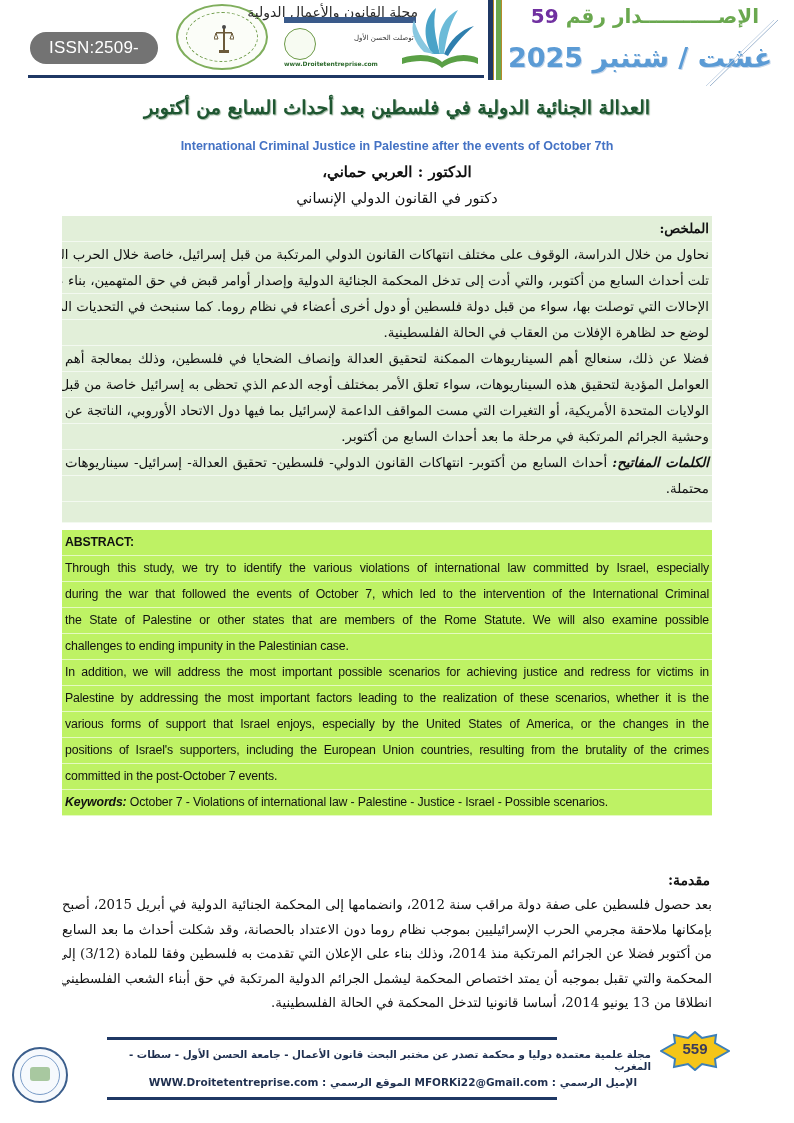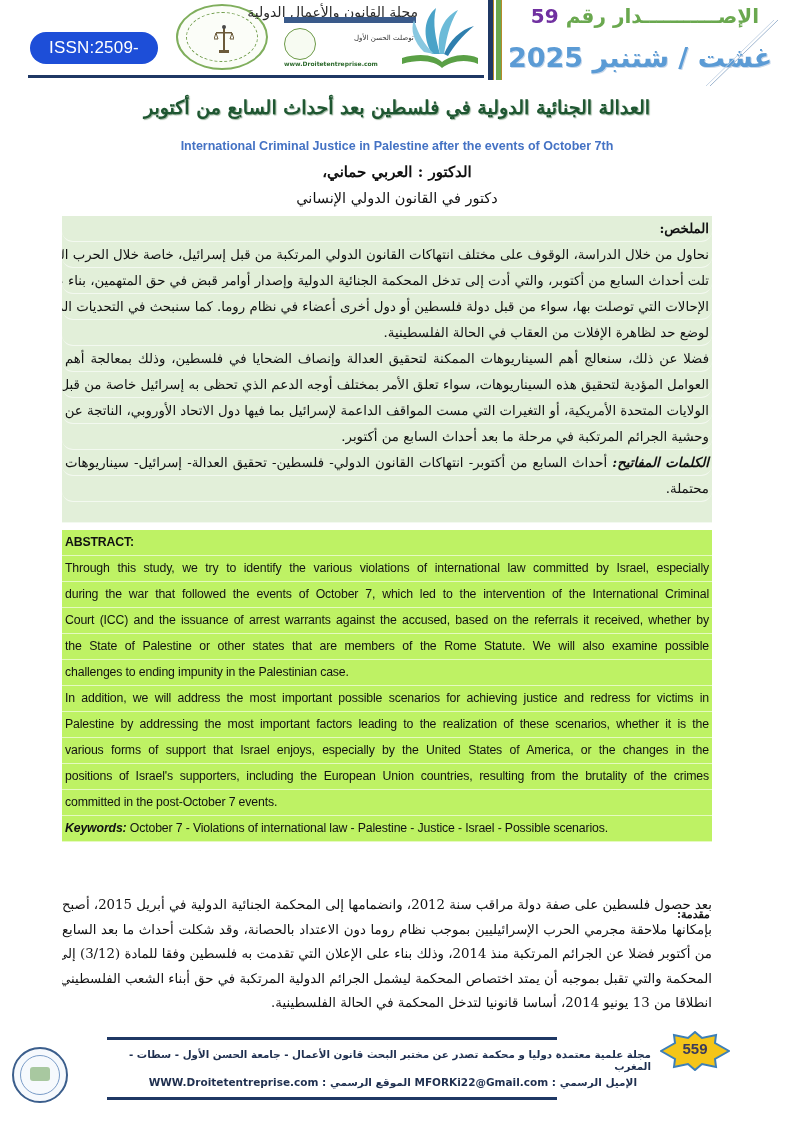--- a/index.html
+++ b/index.html
@@ -4,21 +4,21 @@
 <style>
   html, body { margin: 0; padding: 0; }
   body {
     width: 794px; height: 1123px; position: relative; overflow: hidden;
     background: #ffffff; color: #111;
     font-family: "DejaVu Serif", "Liberation Serif", serif;
   }
   
   .issn {
     position: absolute; left: 30px; top: 32px; width: 128px; height: 32px;
-    background: #1d4ed8; border-radius: 16px; color: #fff;
+    background: #737373; border-radius: 16px; color: #fff;
     font-family: "Liberation Sans", sans-serif; font-size: 17px;
     line-height: 32px; text-align: center; letter-spacing: 0.2px;
   }
   .header-rule {
     position: absolute; left: 28px; top: 75px; width: 456px; height: 3px;
     background: #1f3864;
   }
   .lab-logo {
     position: absolute; left: 176px; top: 4px; width: 92px; height: 66px;
     border-radius: 50%; border: 2px solid #7fae5c; background: #fbfdf8;
@@ -92,34 +92,34 @@
 
   
   .box {
     position: absolute; left: 62px; width: 650px; box-sizing: border-box;
   }
   .box .line {
     height: 25px; line-height: 25px; border-bottom: 1px solid rgba(255,255,255,0.6);
     padding: 0 3px; white-space: nowrap; overflow: hidden;
   }
   .box-ar { top: 216px; background: #e2efd9; direction: rtl; }
-  .box-ar .line { font-size: 13.3px; text-align: justify; text-align-last: justify; border-radius: 11px; }
+  .box-ar .line { font-size: 13.3px; text-align: justify; text-align-last: justify; }
   .box-ar .line.last { text-align-last: right; }
   .box-ar .heading { font-weight: bold; text-align-last: right; }
   .box-ar .gap { height: 20px; border-bottom: 1px solid rgba(255,255,255,0.6); }
   .kw-label { font-weight: bold; font-style: italic; }
 
   .box-en { top: 530px; background: #bef264; direction: ltr; font-family: "Liberation Sans", sans-serif; }
   .box-en .line { font-size: 12.3px; text-align: justify; text-align-last: justify; letter-spacing: -0.15px; }
   .box-en .line.last { text-align-last: left; }
   .box-en .heading { font-weight: bold; text-align-last: left; }
 
   
   .intro-h {
-    position: absolute; right: 84px; top: 872px; font-weight: bold; font-size: 11px; direction: rtl; margin-top: 36px;
+    position: absolute; right: 84px; top: 872px; font-weight: bold; font-size: 14px; direction: rtl;
   }
   .intro {
     position: absolute; left: 62px; width: 650px; top: 893px; direction: rtl;
   }
   .intro .line {
     height: 24.5px; line-height: 24.5px; font-size: 13.3px;
     text-align: justify; text-align-last: justify; white-space: nowrap; overflow: hidden;
   }
   .intro .line.last { text-align-last: right; }
 
@@ -214,21 +214,20 @@
     <span class="kw-label">الكلمات المفاتيح:</span><span> أحداث السابع من أكتوبر- انتهاكات القانون الدولي- فلسطين- تحقيق العدالة- إسرائيل- سيناريوهات</span>
   </div>
   <div class="line last">محتملة.</div>
   <div class="gap"></div>
 </div>
 
 <div class="box box-en">
   <div class="line heading">ABSTRACT:</div>
   <div class="line">Through this study, we try to identify the various violations of international law committed by Israel, especially</div>
   <div class="line">during the war that followed the events of October 7, which led to the intervention of the International Criminal</div>
-  <div class="line">Court (ICC) and the issuance of arrest warrants against the accused, based on the referrals it received, whether by</div>
   <div class="line">the State of Palestine or other states that are members of the Rome Statute. We will also examine possible</div>
   <div class="line last">challenges to ending impunity in the Palestinian case.</div>
   <div class="line"> In addition, we will address the most important possible scenarios for achieving justice and redress for victims in</div>
   <div class="line">Palestine by addressing the most important factors leading to the realization of these scenarios, whether it is the</div>
   <div class="line">various forms of support that Israel enjoys, especially by the United States of America, or the changes in the</div>
   <div class="line">positions of Israel's supporters, including the European Union countries, resulting from the brutality of the crimes</div>
   <div class="line last">committed in the post-October 7 events.</div>
   <div class="line last">
     <span class="kw-label">Keywords:</span><span> October 7 - Violations of international law - Palestine - Justice - Israel - Possible scenarios.</span>
   </div>

